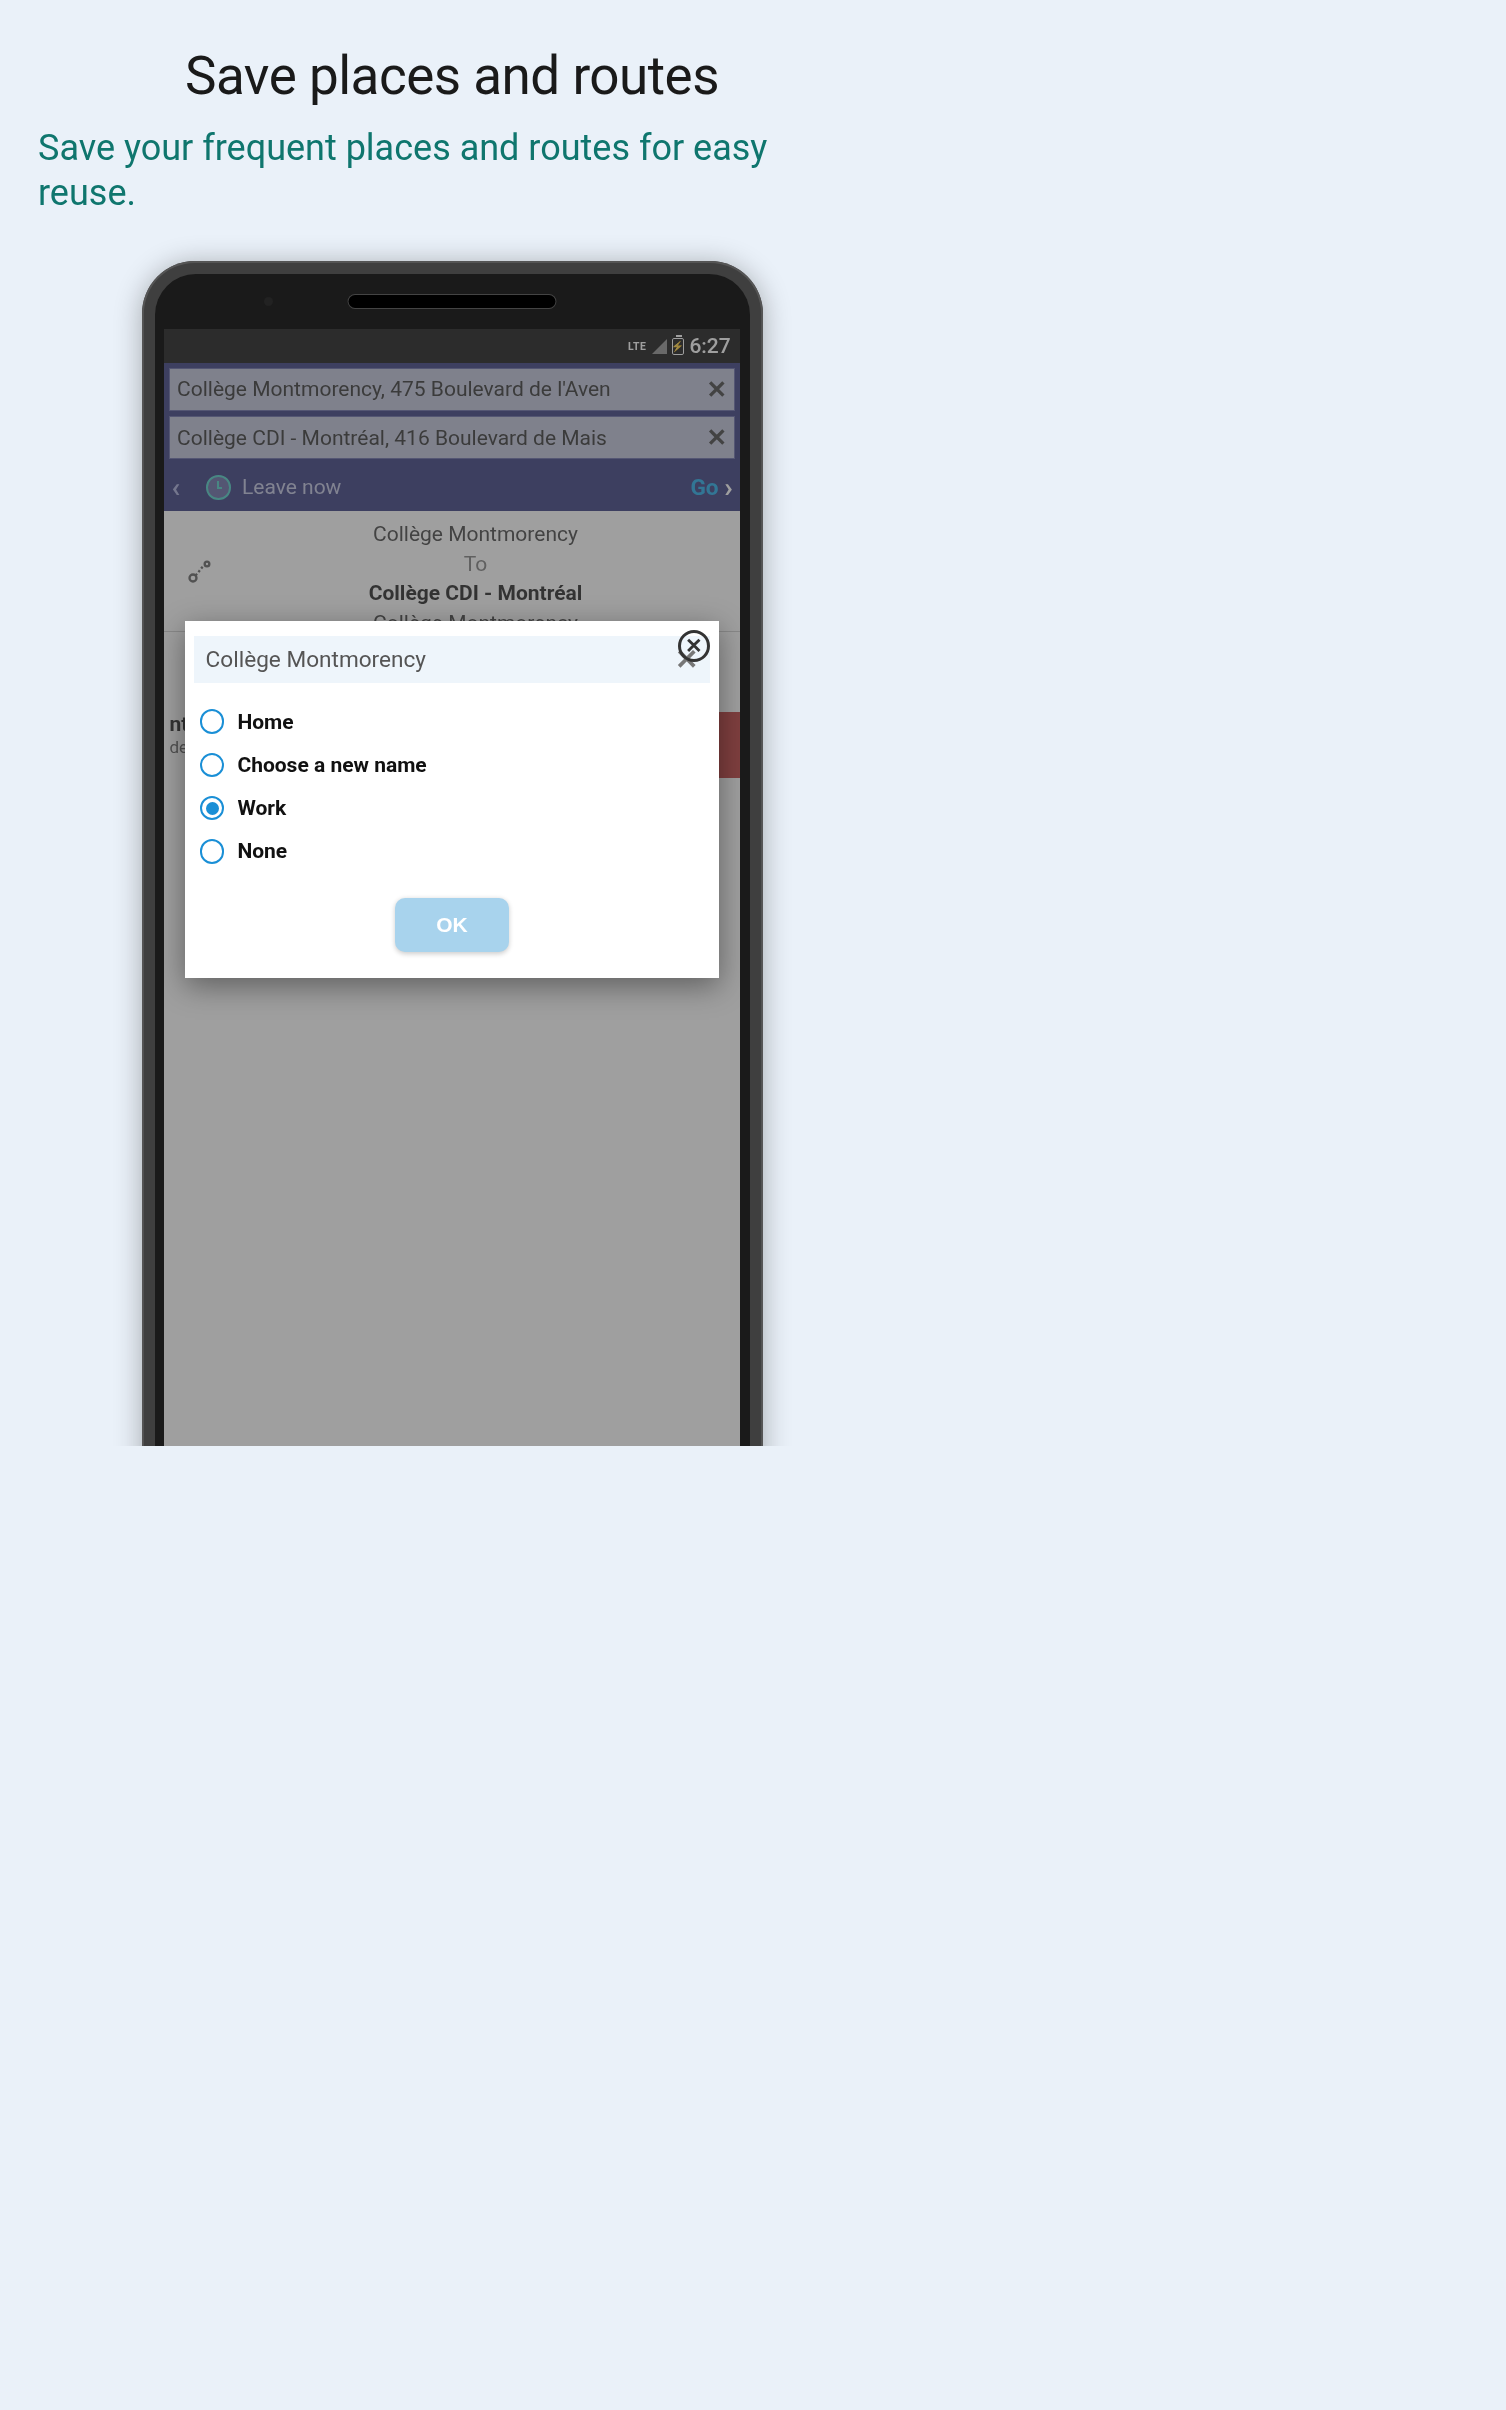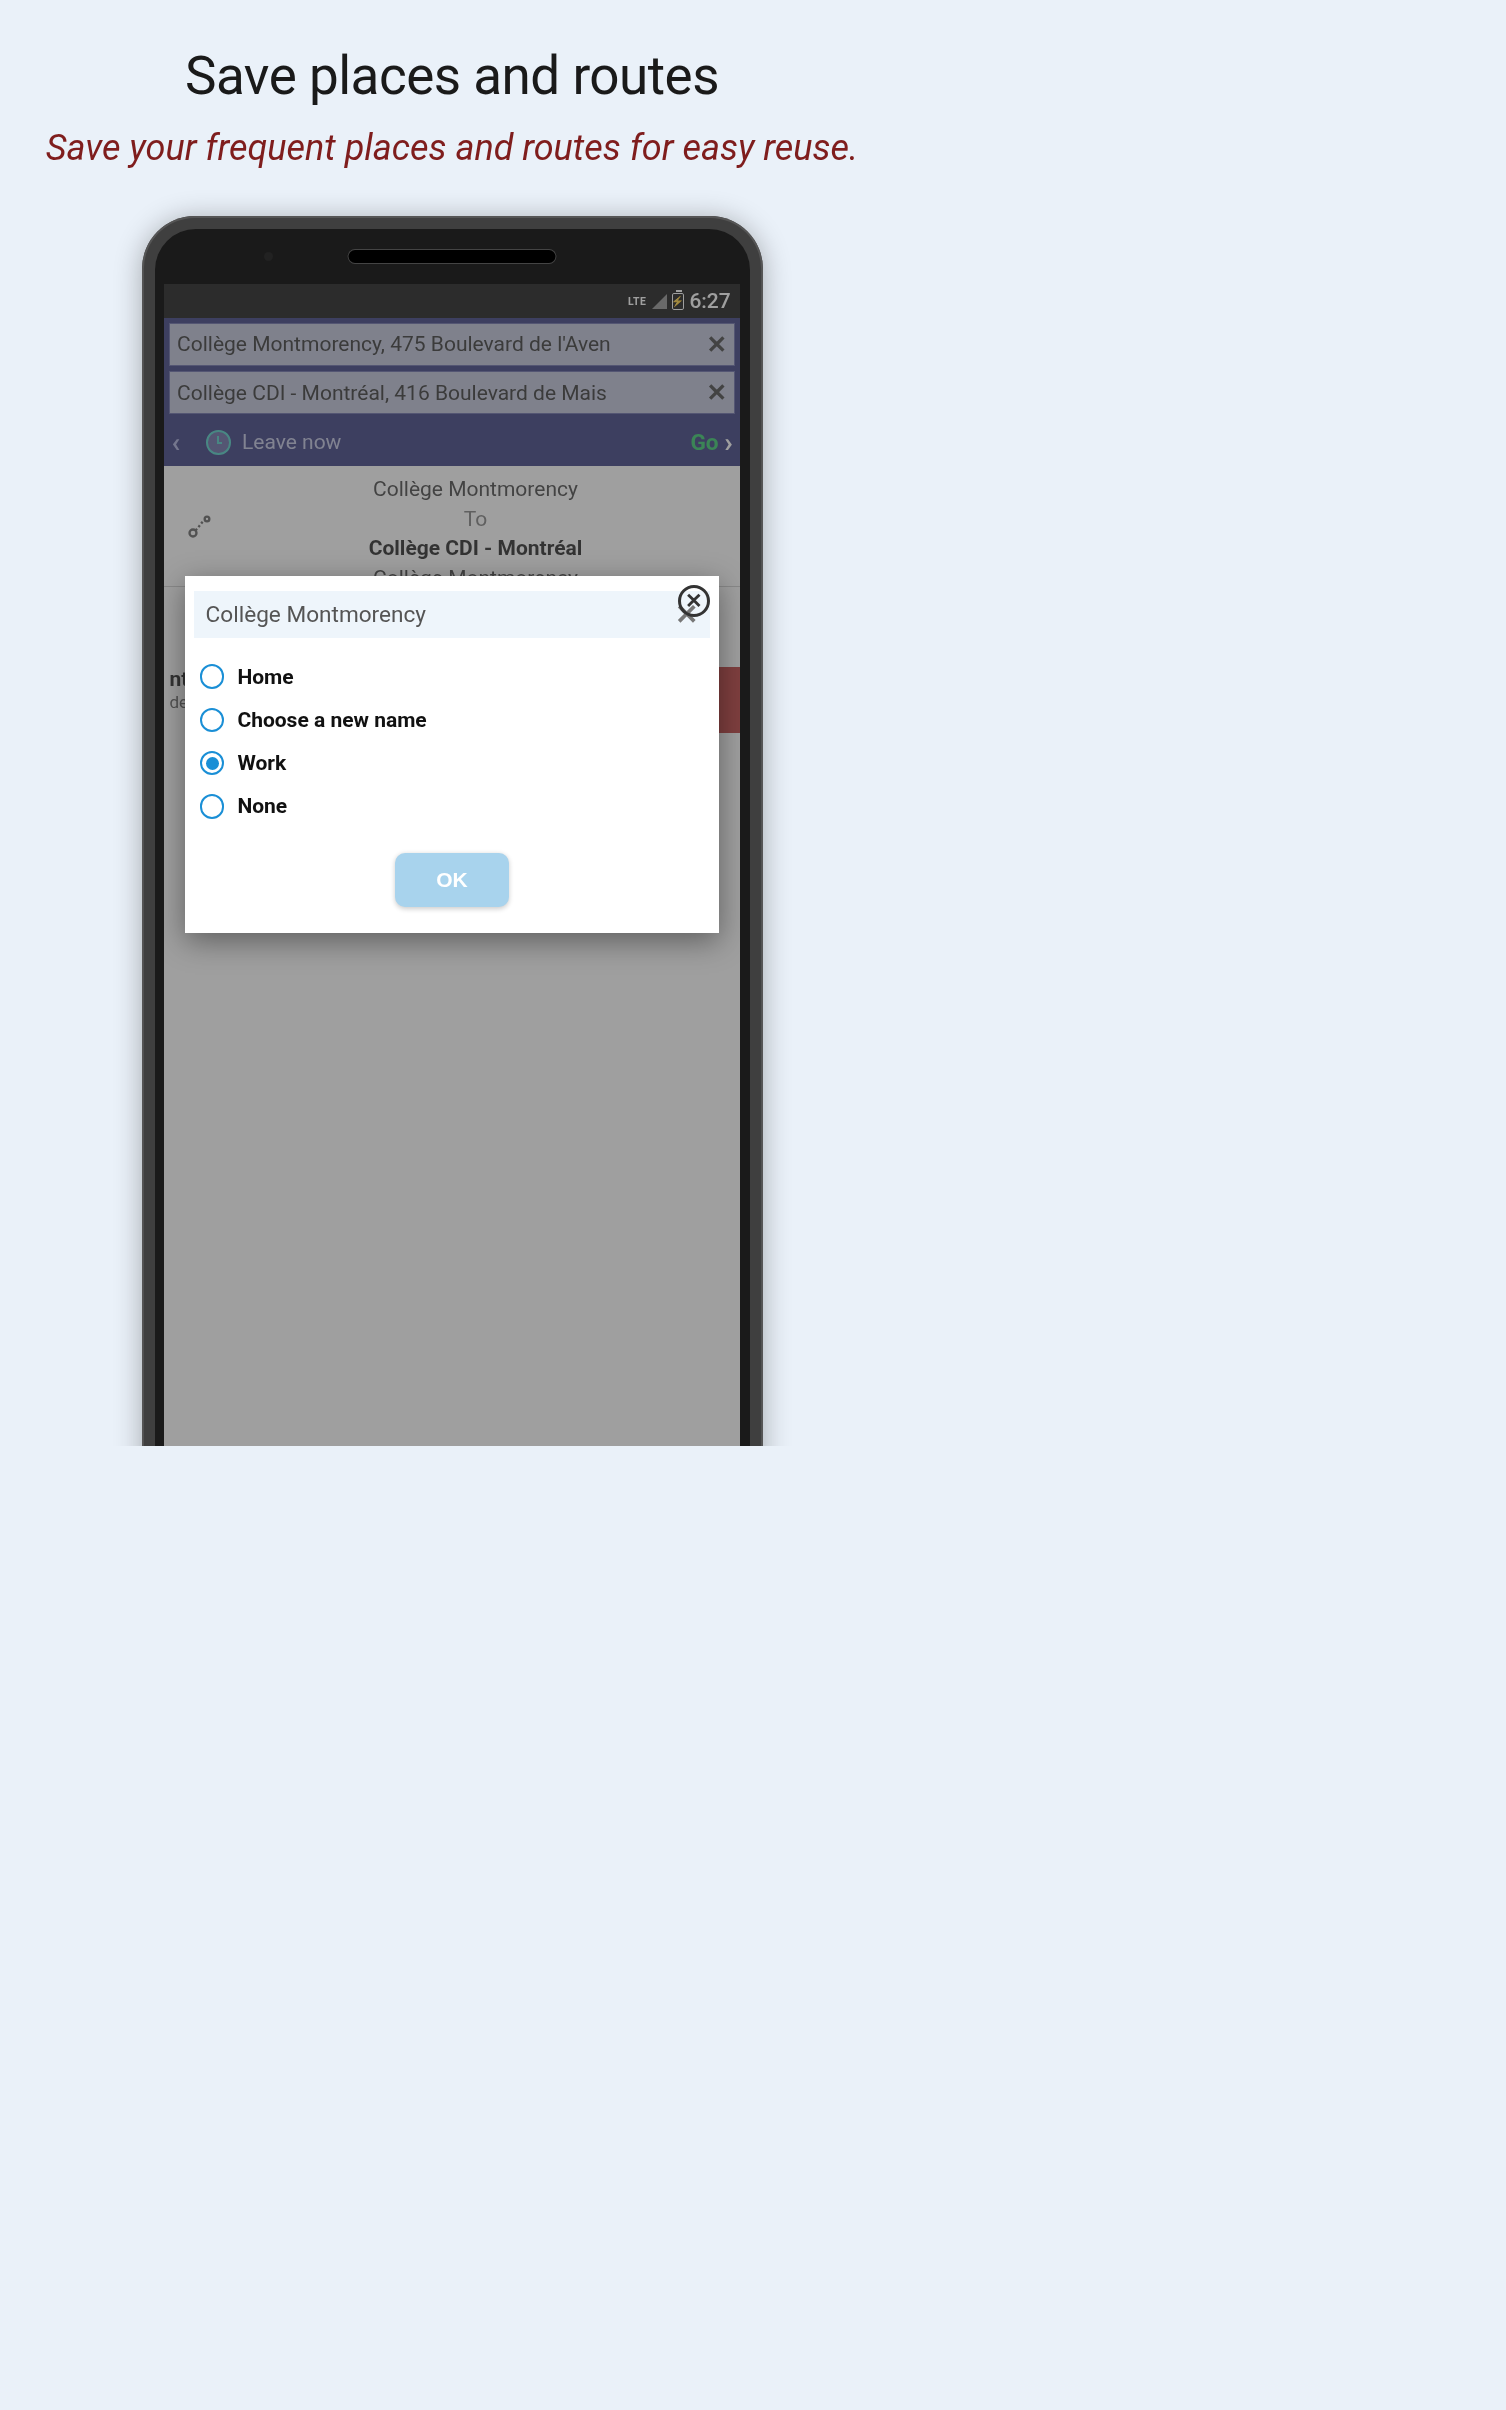--- a/index.html
+++ b/index.html
@@ -13,27 +13,26 @@
 
 .promo-title {
   text-align: center;
   font-size: 53px;
   font-weight: 400;
   color: #1a1a1a;
   padding-top: 45px;
   letter-spacing: -0.5px;
 }
 .promo-subtitle {
-  text-align: center;
+  text-align: left;
   font-size: 36px;
   font-weight: 400;
-  color: #7f1d1d;
+  color: #0f766e;
   padding: 19px 38px 0;
   line-height: 1.25;
-  font-style: italic;
 }
 
 .phone-frame {
   width: 621px;
   margin: 45px auto 0;
   background: #3f3f3f;
   border-radius: 53px 53px 0 0;
   padding: 13px;
   box-shadow: 0 0 0 1.9px #555 inset, 0 3.8px 28px rgba(0,0,0,0.3);
   position: relative;
@@ -137,21 +136,21 @@
 .clock-icon {
   width: 24.5px; height: 24.5px;
   border: 2.8px solid #3fc9c1;
   border-radius: 50%;
   margin-right: 11.3px;
   position: relative;
   background: #5a5e9e;
 }
 .clock-icon::before { content:''; position:absolute; top:3.8px; left:8.5px; width:1.9px; height:7.5px; background:#3fc9c1; }
 .clock-icon::after { content:''; position:absolute; top:9.4px; left:8.5px; width:5.6px; height:1.9px; background:#3fc9c1; }
-.nav-go { margin-left: auto; font-weight: bold; color: #22c55e; font-size: 22.6px; }
+.nav-go { margin-left: auto; font-weight: bold; color: #0ea5e9; font-size: 22.6px; }
 .nav-fwd { font-size: 28px; font-weight: bold; color: #fff; margin-left: 5.6px; }
 
 .route-panel {
   background: #fff;
   border-bottom: 0.9px solid #ccc;
   display: flex;
   padding: 9.4px 13px;
 }
 .route-icon {
   width: 47px;

